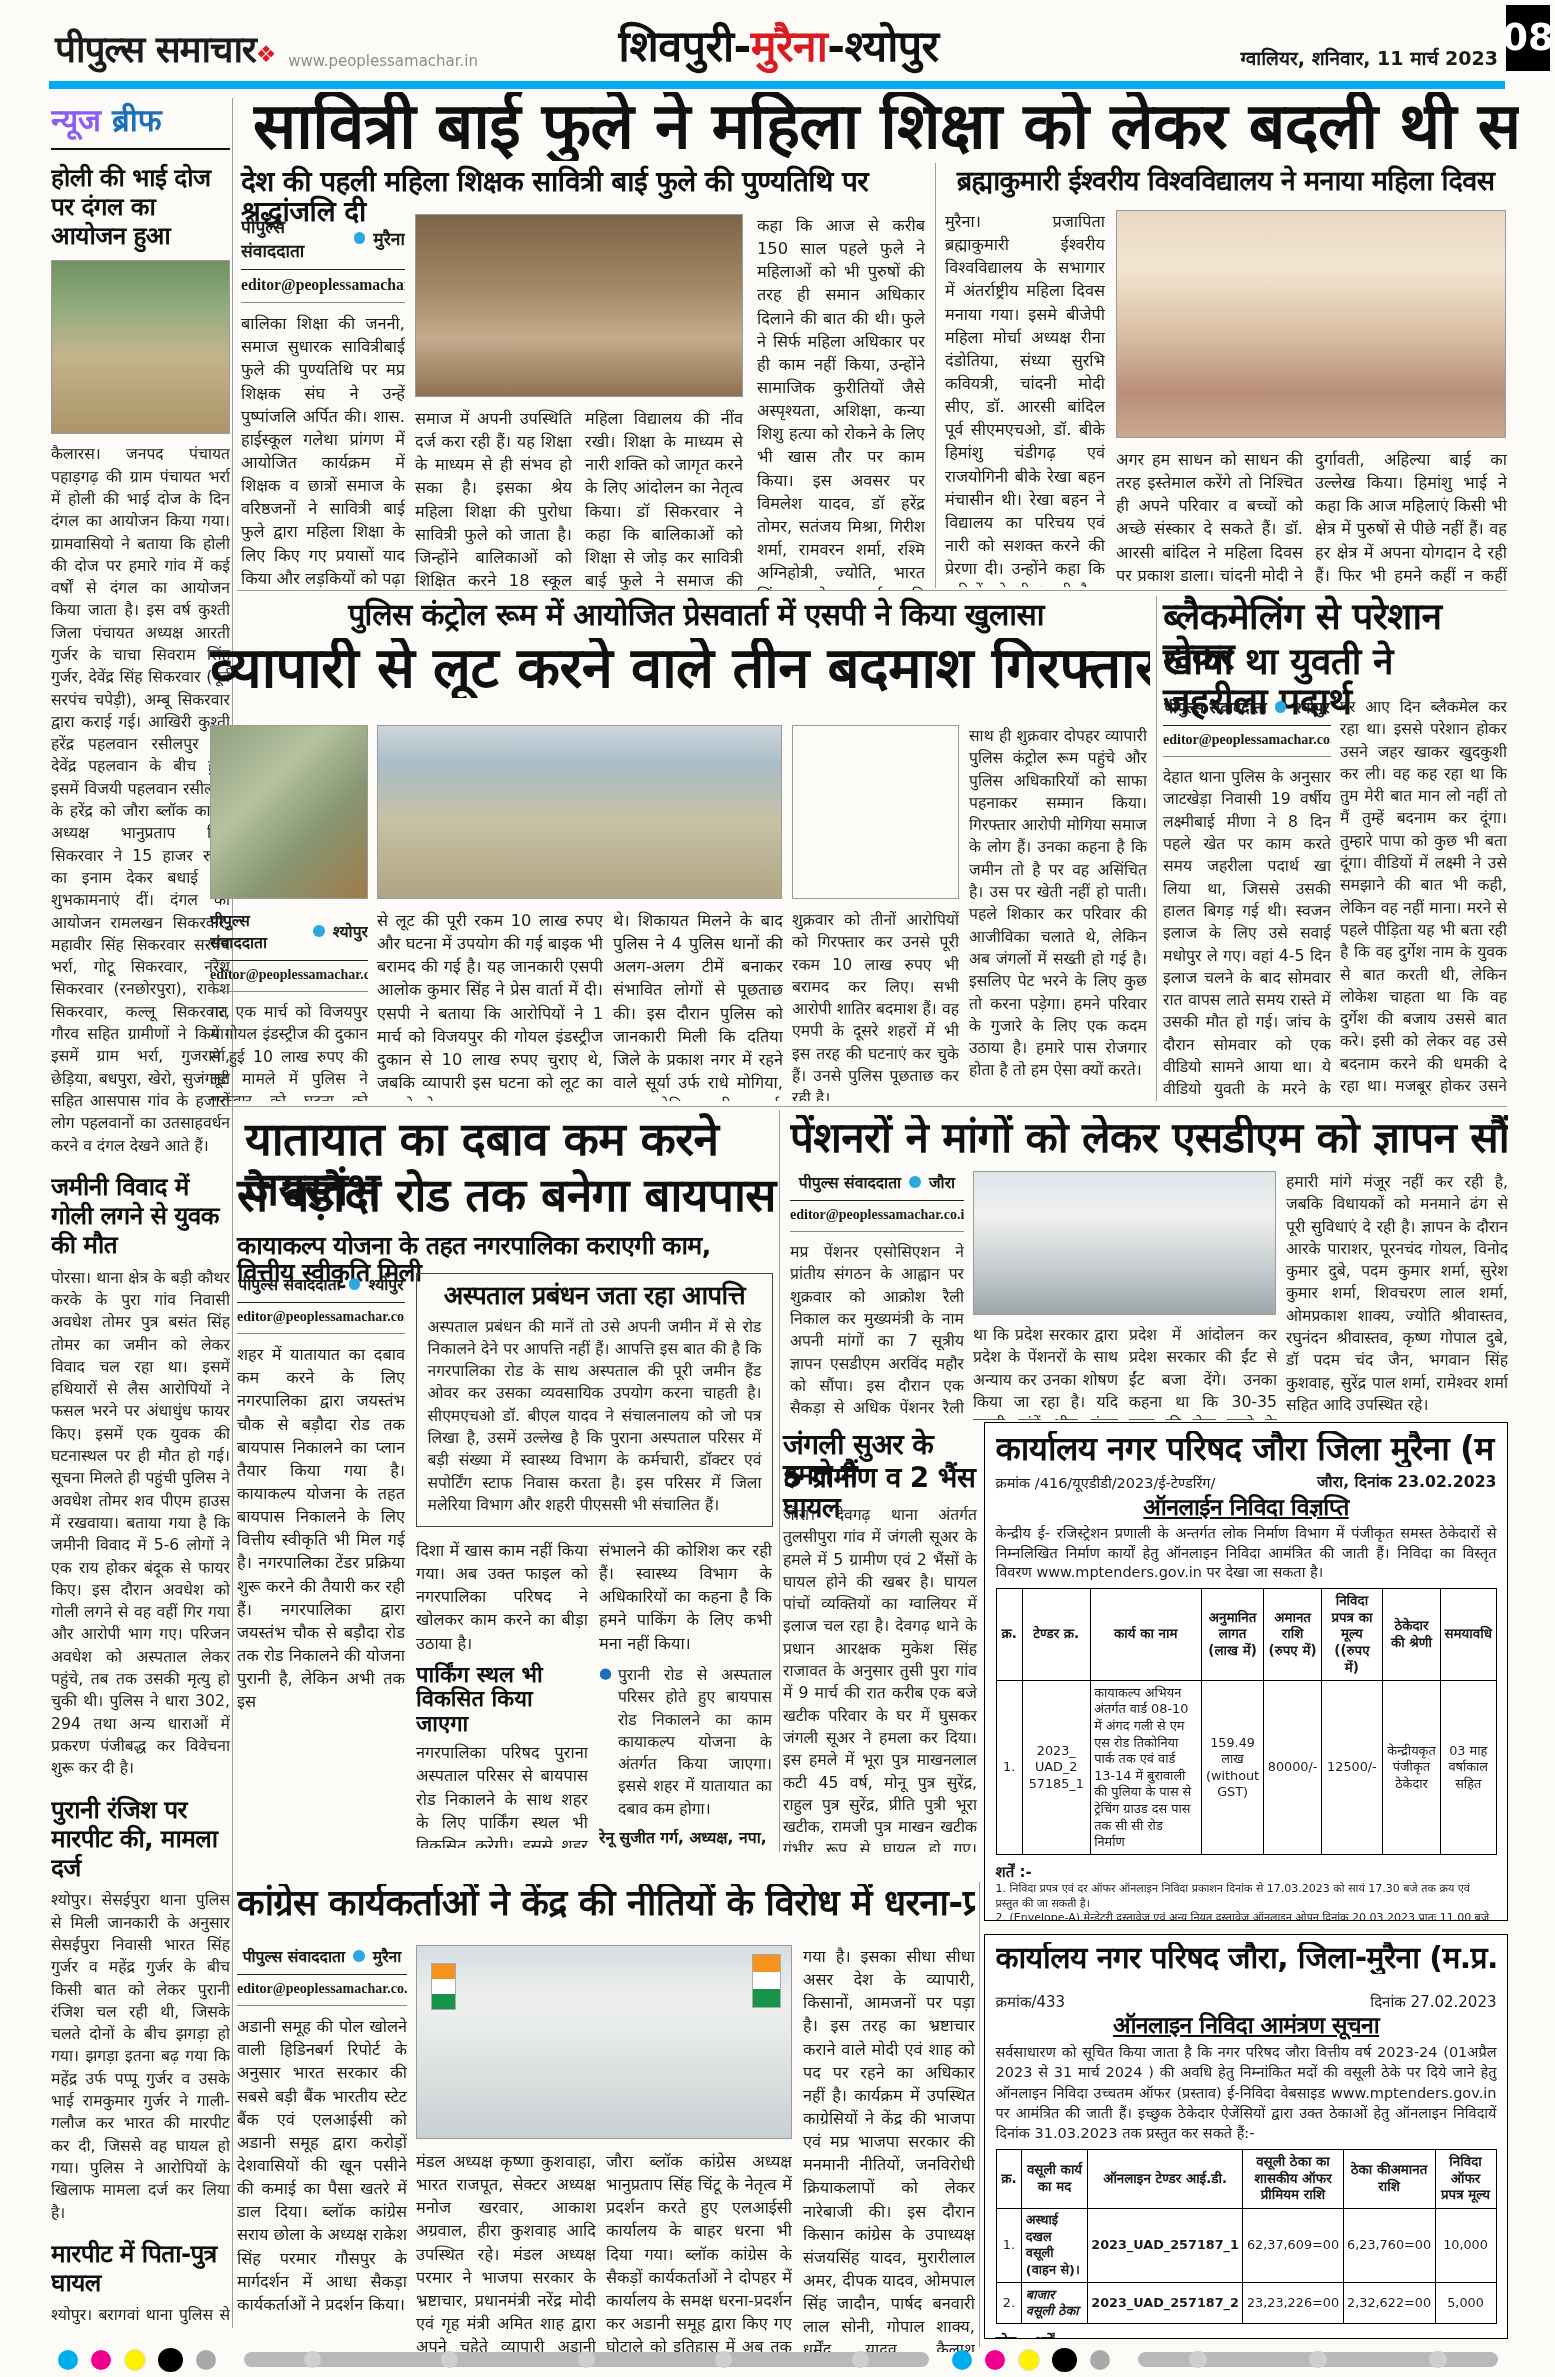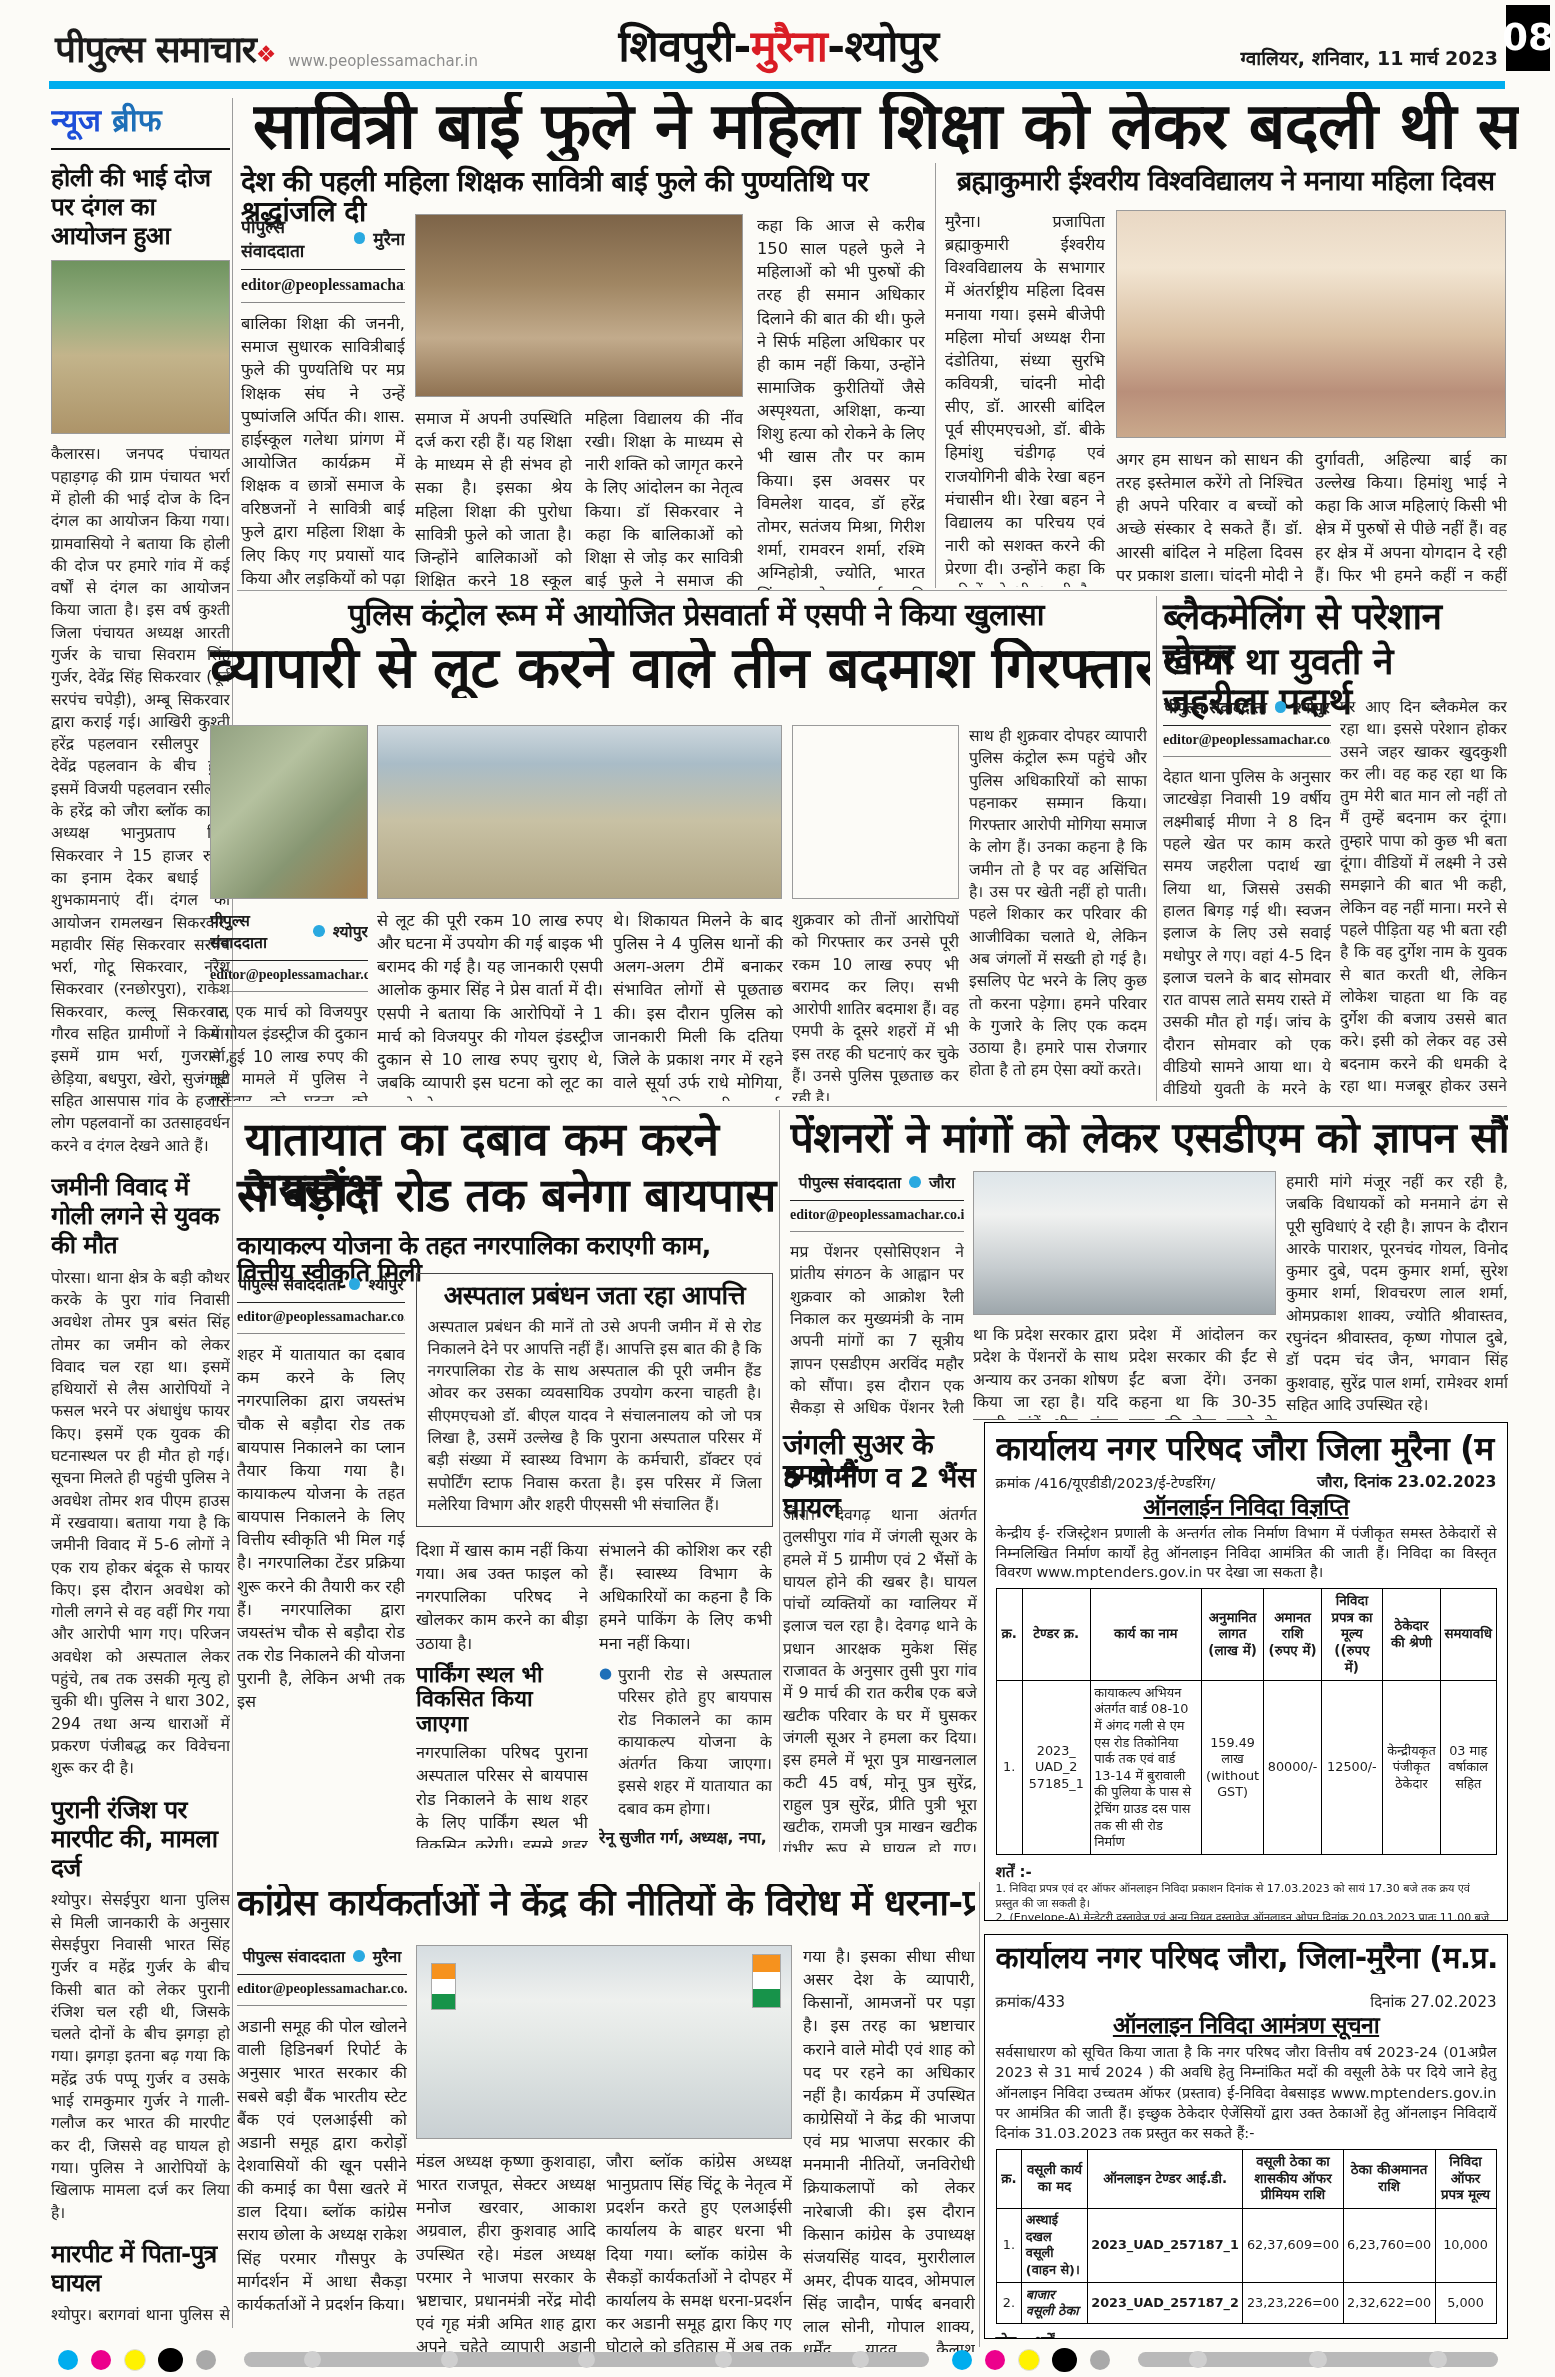--- a/index.html
+++ b/index.html
@@ -47,21 +47,21 @@
   </div>
   <div class="abs hl" style="left:488px;top:23px;width:581px;text-align:center;font-size:43px;">
     <span>शिवपुरी-</span><span style="color:#d91c24;">मुरैना</span><span>-श्योपुर</span>
   </div>
   <div class="abs" style="left:1179px;top:45px;width:319px;text-align:right;font-size:19px;font-weight:bold;">ग्वालियर, शनिवार, 11 मार्च 2023</div>
   <div class="abs" style="left:1506px;top:4.6px;width:44px;height:66px;background:#000;color:#fff;display:flex;align-items:center;justify-content:center;font-size:37px;font-weight:bold;">08</div>
   <div class="abs" style="left:49px;top:81px;width:1456px;height:7.5px;background:#00adee;"></div>
 
   <div class="abs" style="left:51px;top:98px;width:179px;height:2230px;overflow:hidden;">
     <div style="font-size:31px;font-weight:bold;border-bottom:2.3px solid #111;padding-bottom:8.1px;">
-      <span style="color:#1d4ed8;">न्यूज</span>
+      <span style="color:#8b5cf6;">न्यूज</span>
       <span style="color:#1d6fb8;">ब्रीफ</span>
     </div>
     <div class="hl" style="font-size:24.4px;margin-top:12.8px;line-height:1.2;">होली की भाई दोज पर दंगल का आयोजन हुआ</div>
     <div class="photo ph-wrestle" style="width:179px;height:174px;margin:9.3px 0;"></div>
     <div class="bt" style="font-size:15.7px;">कैलारस। जनपद पंचायत पहाड़गढ़ की ग्राम पंचायत भर्रा में होली की भाई दोज के दिन दंगल का आयोजन किया गया। ग्रामवासियो ने बताया कि होली की दोज पर हमारे गांव में कई वर्षों से दंगल का आयोजन किया जाता है। इस वर्ष कुश्ती जिला पंचायत अध्यक्ष आरती गुर्जर के चाचा सिवराम सिंह गुर्जर, देवेंद्र सिंह सिकरवार (पूर्व सरपंच चपेड़ी), अम्बू सिकरवार द्वारा कराई गई। आखिरी कुश्ती हरेंद्र पहलवान रसीलपुर एवं देवेंद्र पहलवान के बीच हुई। इसमें विजयी पहलवान रसीलपुर के हरेंद्र को जौरा ब्लॉक काग्रेस अध्यक्ष भानुप्रताप सिंह सिकरवार ने 15 हाजर रुपए का इनाम देकर बधाई एवं शुभकामनाएं दीं। दंगल का आयोजन रामलखन सिकरवार, महावीर सिंह सिकरवार सरपंच भर्रा, गोटू सिकरवार, नरेश सिकरवार (रनछोरपुरा), राकेश सिकरवार, कल्लू सिकरवार, गौरव सहित ग्रामीणों ने किया। इसमें ग्राम भर्रा, गुजरार्ना, छेड़िया, बधपुरा, खेरो, सुजंगाडी सहित आसपास गांव के हजारों लोग पहलवानों का उतसाहवर्धन करने व दंगल देखने आते हैं।</div>
     <div class="hl" style="font-size:24.4px;margin-top:15px;line-height:1.2;">जमीनी विवाद में गोली लगने से युवक की मौत</div>
     <div class="bt" style="font-size:15.7px;margin-top:7px;">पोरसा। थाना क्षेत्र के बड़ी कौथर करके के पुरा गांव निवासी अवधेश तोमर पुत्र बसंत सिंह तोमर का जमीन को लेकर विवाद चल रहा था। इसमें हथियारों से लैस आरोपियों ने फसल भरने पर अंधाधुंध फायर किए। इसमें एक युवक की घटनास्थल पर ही मौत हो गई। सूचना मिलते ही पहुंची पुलिस ने अवधेश तोमर शव पीएम हाउस में रखवाया। बताया गया है कि जमीनी विवाद में 5-6 लोगों ने एक राय होकर बंदूक से फायर किए। इस दौरान अवधेश को गोली लगने से वह वहीं गिर गया और आरोपी भाग गए। परिजन अवधेश को अस्पताल लेकर पहुंचे, तब तक उसकी मृत्यु हो चुकी थी। पुलिस ने धारा 302, 294 तथा अन्य धाराओं में प्रकरण पंजीबद्ध कर विवेचना शुरू कर दी है।</div>
     <div class="hl" style="font-size:24.4px;margin-top:15px;line-height:1.2;">पुरानी रंजिश पर मारपीट की, मामला दर्ज</div>
     <div class="bt" style="font-size:15.7px;margin-top:7px;">श्योपुर। सेसईपुरा थाना पुलिस से मिली जानकारी के अनुसार सेसईपुरा निवासी भारत सिंह गुर्जर व महेंद्र गुर्जर के बीच किसी बात को लेकर पुरानी रंजिश चल रही थी, जिसके चलते दोनों के बीच झगड़ा हो गया। झगड़ा इतना बढ़ गया कि महेंद्र उर्फ पप्पू गुर्जर व उसके भाई रामकुमार गुर्जर ने गाली-गलौज कर भारत की मारपीट कर दी, जिससे वह घायल हो गया। पुलिस ने आरोपियों के खिलाफ मामला दर्ज कर लिया है।</div>
     <div class="hl" style="font-size:24.4px;margin-top:15px;line-height:1.2;">मारपीट में पिता-पुत्र घायल</div>

